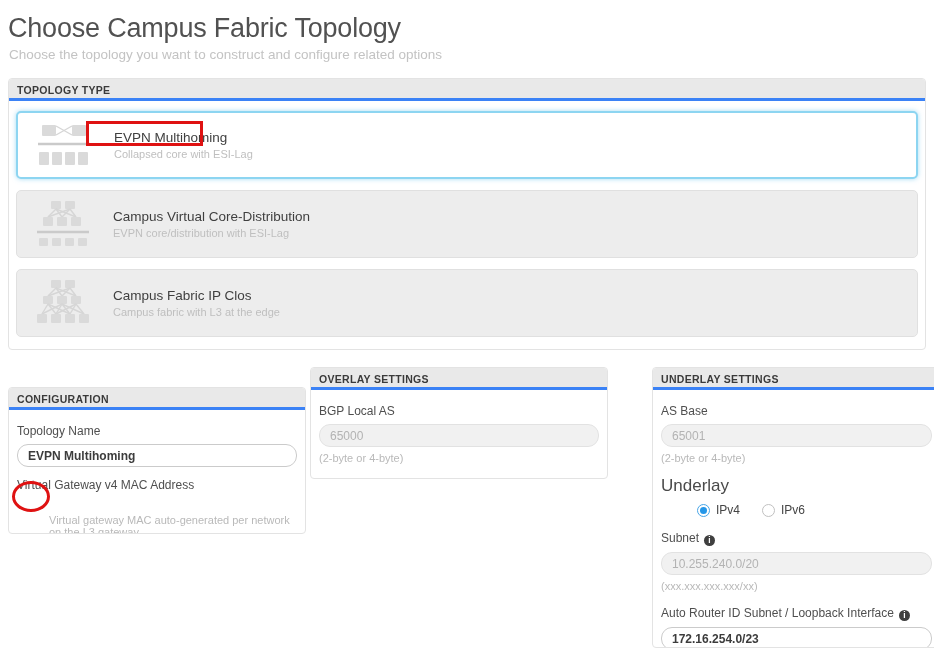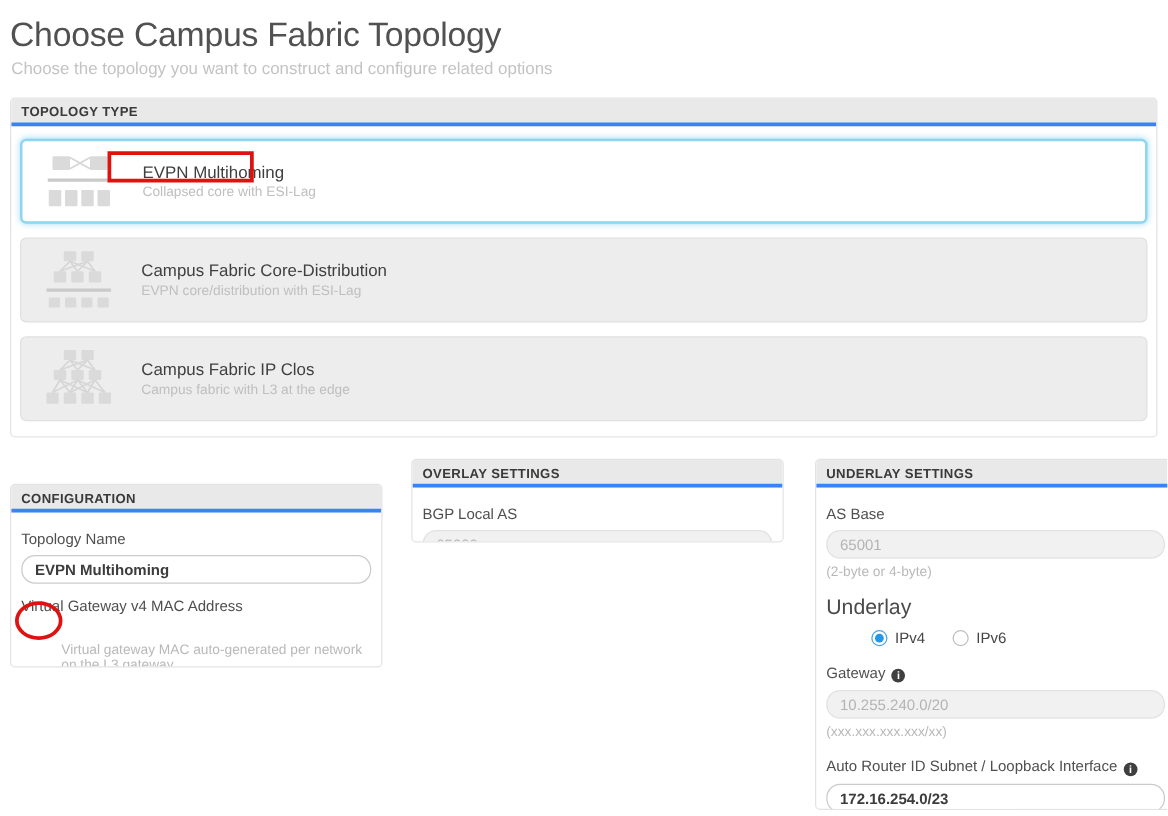--- a/index.html
+++ b/index.html
@@ -43,21 +43,21 @@
     box-shadow:0 0 5px rgba(90,190,235,0.55);
   }
   .topo-icon { width:52px; height:48px; margin-left:20px; flex:0 0 auto; }
   .topo-text { margin-left:24px; }
   .topo-title { font-size:13.5px; color:#3f3f3f; }
   .topo-sub { font-size:11px; color:#bfbfbf; margin-top:3px; }
 
   
   .panel-body { padding:6px 8px 0 8px; }
   .config-panel   { left:8px;   top:387px; width:298px; height:147px; }
-  .overlay-panel  { left:329px; top:367px; width:298px; height:67px;  }
+  .overlay-panel  { left:310px; top:367px; width:298px; height:112px;  }
   .underlay-panel { left:652px; top:367px; width:289px; height:281px; }
 
   .field-label { font-size:12px; color:#4f4f4f; margin-top:8px; }
   .field-hint  { font-size:11px; color:#b9b9b9; margin-top:5px; }
   .sub-hint    { font-size:11px; color:#b9b9b9; margin-top:22px;padding-left:32px; }
 
   .text-input {
     display:block; width:100%; height:23px; margin-top:6px;
     border:1px solid #cbcbcb; border-radius:11px; background:#fff;
     padding:0 10px; font-family:"Liberation Sans", sans-serif;
@@ -145,21 +145,21 @@
             <rect class="nd" x="20" y="17" width="10" height="9" rx="1"></rect>
             <rect class="nd" x="34" y="17" width="10" height="9" rx="1"></rect>
             <line class="bar" x1="0" y1="32" x2="52" y2="32"></line>
             <rect class="nd" x="2" y="38" width="9" height="8" rx="1"></rect>
             <rect class="nd" x="15" y="38" width="9" height="8" rx="1"></rect>
             <rect class="nd" x="28" y="38" width="9" height="8" rx="1"></rect>
             <rect class="nd" x="41" y="38" width="9" height="8" rx="1"></rect>
           </svg>
         </span>
         <div class="topo-text">
-          <div class="topo-title">Campus Fabric Core-Distribution</div>
+          <div class="topo-title">Campus Virtual Core-Distribution</div>
           <div class="topo-sub">EVPN core/distribution with ESI-Lag</div>
         </div>
       </div>
 
       <div class="topo-card">
         <span class="topo-icon">
           <svg viewBox="0 0 52 48" width="52" height="48">
             <rect class="nd" x="14" y="1" width="10" height="8" rx="1"></rect>
             <rect class="nd" x="28" y="1" width="10" height="8" rx="1"></rect>
             <line class="lk" x1="19" y1="9" x2="11" y2="17"></line>
@@ -238,21 +238,21 @@
           <span class="radio selected"></span>
           <span class="radio-label">IPv4</span>
         </span>
         <span class="radio-opt">
           <span class="radio"></span>
           <span class="radio-label">IPv6</span>
         </span>
       </div>
 
       <div class="field-label" style="margin-top:14px;">
-        <span>Gateway</span><span class="info-icon">i</span>
+        <span>Subnet</span><span class="info-icon">i</span>
       </div>
       <input class="text-input" type="text" disabled="" value="10.255.240.0/20" style="">
       <div class="field-hint">(xxx.xxx.xxx.xxx/xx)</div>
 
       <div class="field-label" style="margin-top:14px;">
         <span>Auto Router ID Subnet / Loopback Interface</span><span class="info-icon">i</span>
       </div>
       <input class="text-input" type="text" value="172.16.254.0/23" style="">
 
     </div>

